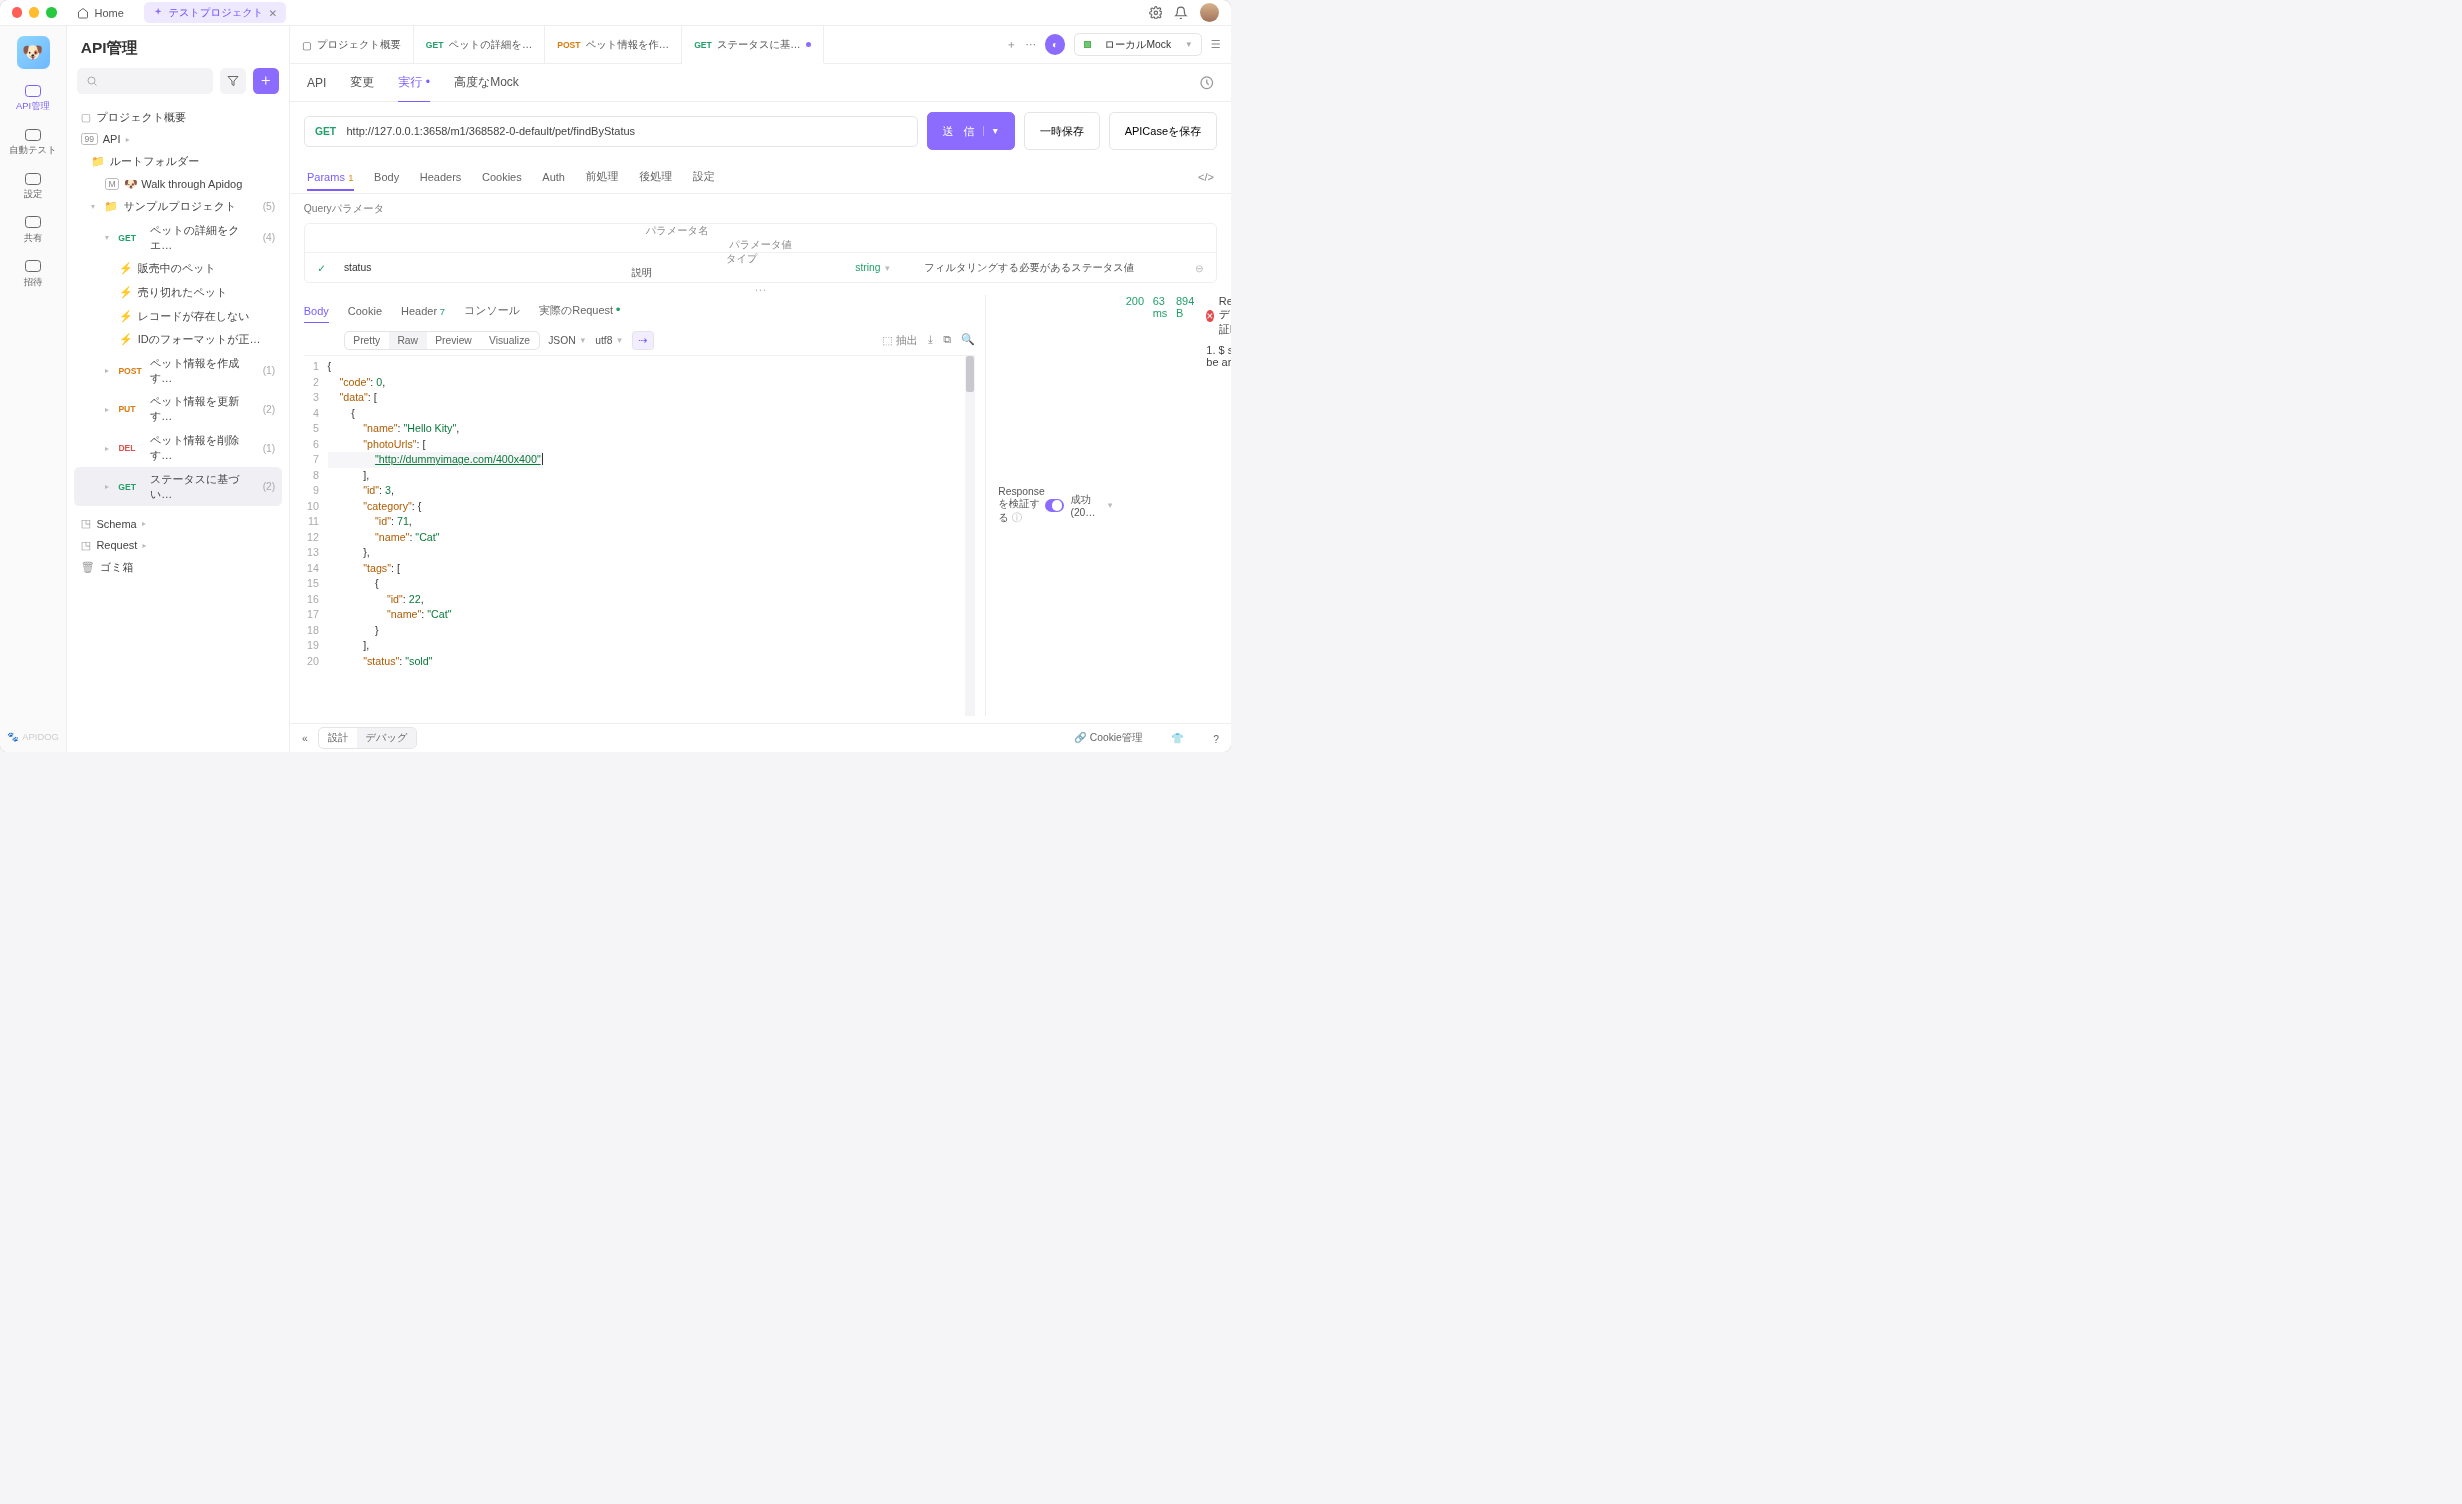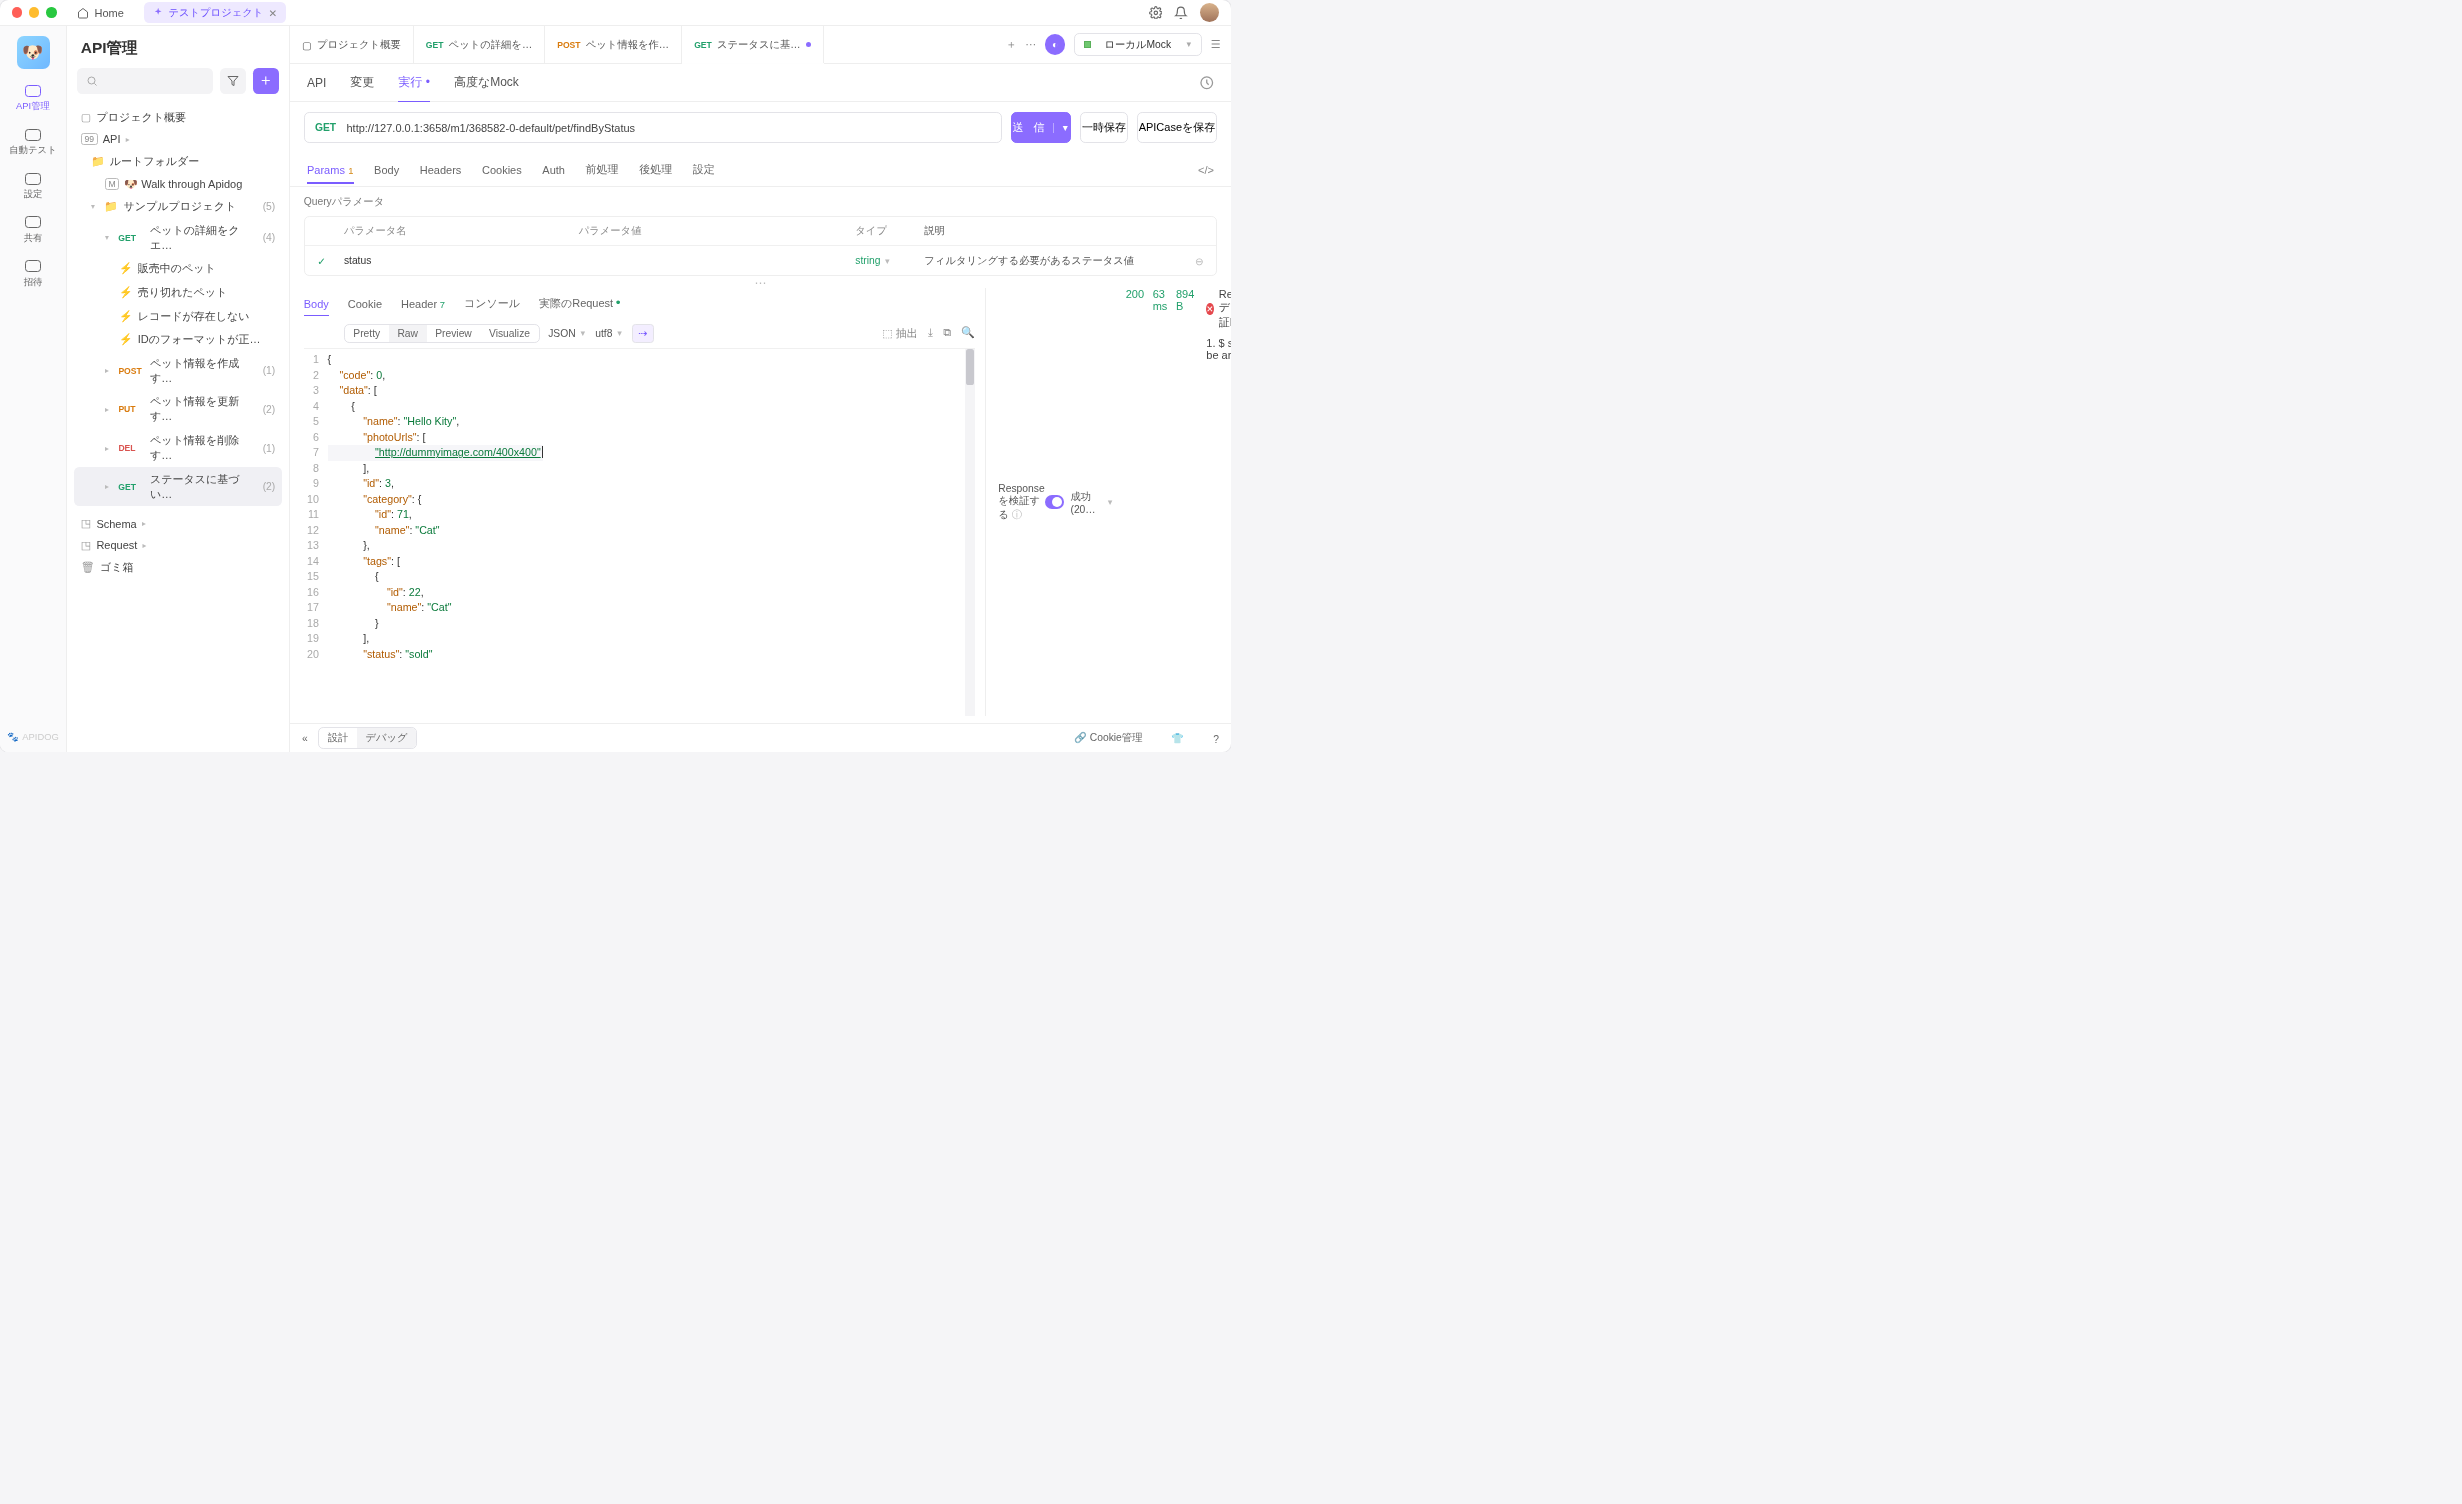--- a/index.html
+++ b/index.html
@@ -67,39 +67,39 @@
 .subtab { color: #555; cursor: pointer; padding: 10.3px 0; font-size: 12px; position: relative; }
 .subtab.active { color: #7a5cff; }
 .subtab.active::after { content: ''; position: absolute; left: 0; right: 0; bottom: -0.9px; height: 1.7px; background: #7a5cff; }
 .subtab .sdot { color: #7a5cff; }
 .subtabs .spacer { margin-left: auto; color: #999; }
 
 
 .url-row { display: flex; gap: 8.6px; padding: 10.3px 13.7px; align-items: center; }
 .url-box { flex: 1; border: 0.9px solid #e3e3e8; border-radius: 5.2px; height: 31px; display: flex; align-items: center; padding: 0 10.3px; gap: 10.3px; }
 .url-box .meth { color: #22a06b; font-weight: 700; font-size: 10.3px; }
-.btn { height: 31px; padding: 0 1px; border-radius: 5.2px; border: 0.9px solid #e3e3e8; background: #fff; cursor: pointer; font-size: 11px; display: flex; align-items: center; }
+.btn { height: 38px; padding: 0 15px; border-radius: 5.2px; border: 0.9px solid #e3e3e8; background: #fff; cursor: pointer; font-size: 11px; display: flex; align-items: center; }
 .btn.primary { background: #8b6cff; border-color: #8b6cff; color: #fff; letter-spacing: 3.4px; }
 .btn.primary .dd { border-left: 0.9px solid rgba(255,255,255,.4); padding-left: 6.9px; margin-left: 5.2px; font-size: 8.6px; letter-spacing:0;}
 
 
 .ptabs { display: flex; gap: 20.6px; padding: 0 17px; border-bottom: 0.9px solid #eee; height: 33px; align-items: center; }
 .ptab { color: #666; cursor: pointer; font-size: 11px; padding: 7.7px 0; position: relative; }
 .ptab.active { color: #7a5cff; }
 .ptab.active::after { content:''; position:absolute; left:0; right:0; bottom:-0.9px; height:1.7px; background:#7a5cff; }
 .ptab .badge { color: #d48a1a; margin-left: 3.4px; font-size: 9.4px; }
 .ptabs .spacer { margin-left: auto; color: #888; }
 
 
 .params-sec { padding: 8.6px 13.7px 0; }
 .params-label { color: #777; font-size: 10.3px; margin-bottom: 6.9px; }
 .ptable { border: 0.9px solid #eee; border-radius: 5.2px; }
 .ptable-row { display: flex; align-items: center; height: 29px; border-bottom: 0.9px solid #f0f0f0; font-size: 10.3px; }
 .ptable-row:last-child { border-bottom: none; }
-.ptable-row.head { color: #888; }
+.ptable-row.head { color: #888; flex-direction: column; }
 .pc-check { width: 34px; text-align: center; }
 .pc-name { width: 240px; padding-left: 5.2px; }
 .pc-val { flex: 1; }
 .pc-type { width: 69px; color: #22a06b; }
 .pc-desc { width: 258px; color: #555; }
 .pc-act { width: 34px; color: #bbb; text-align: center; }
 .check-ok { color: #22a06b; }
 .placeholder-row { color: #bbb; }
 
 

